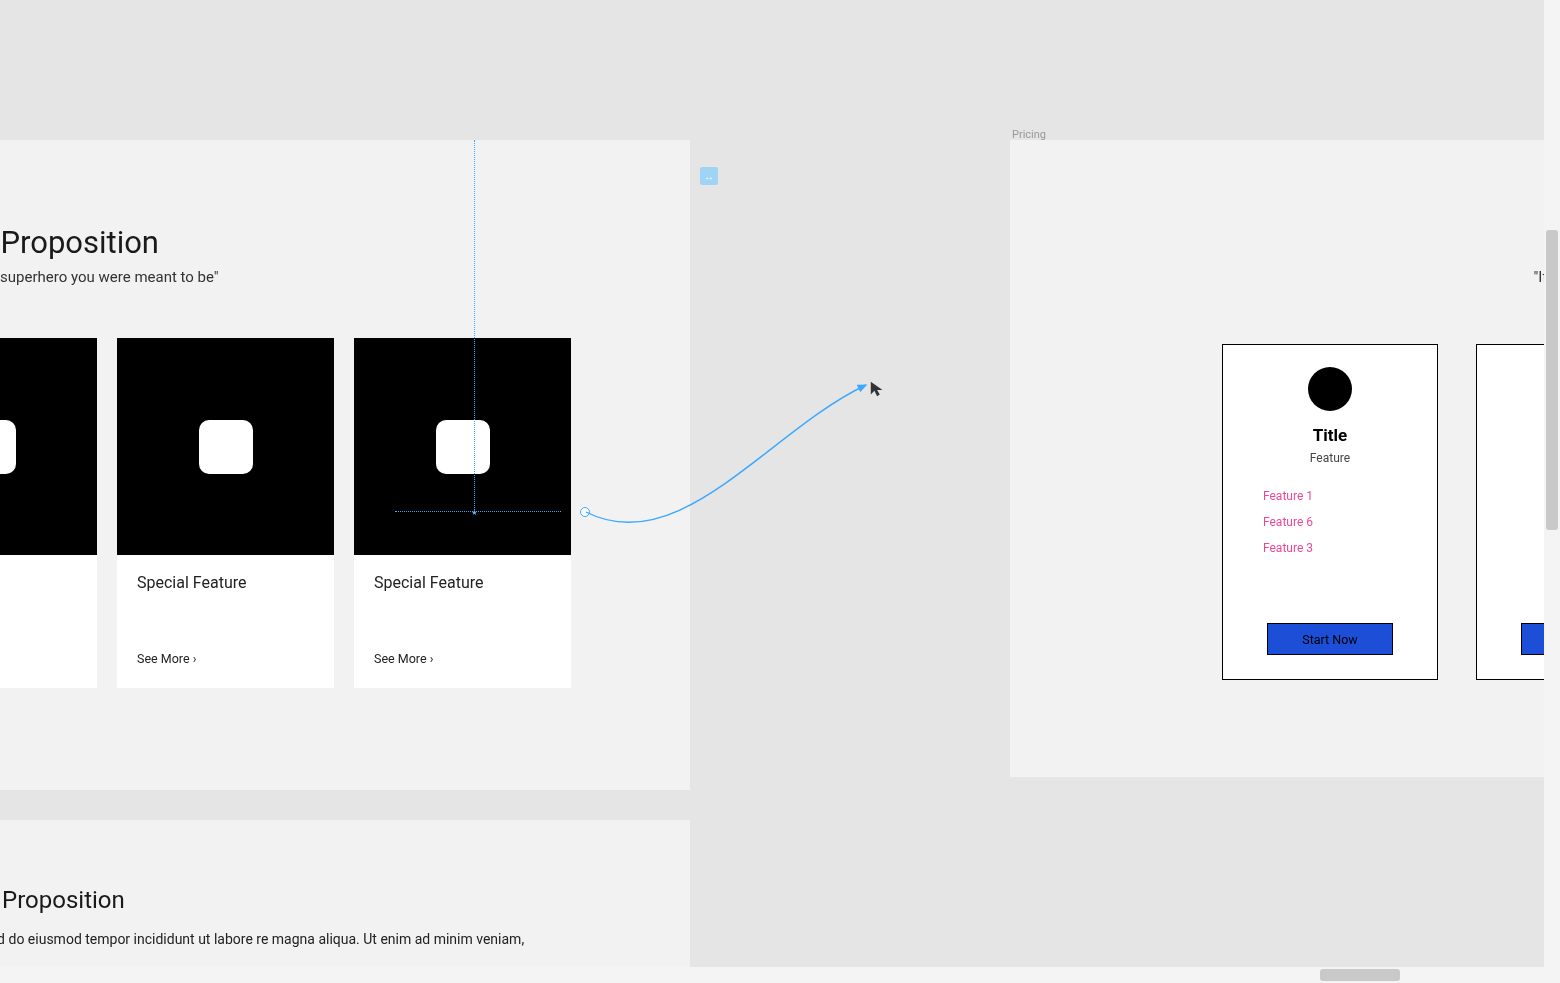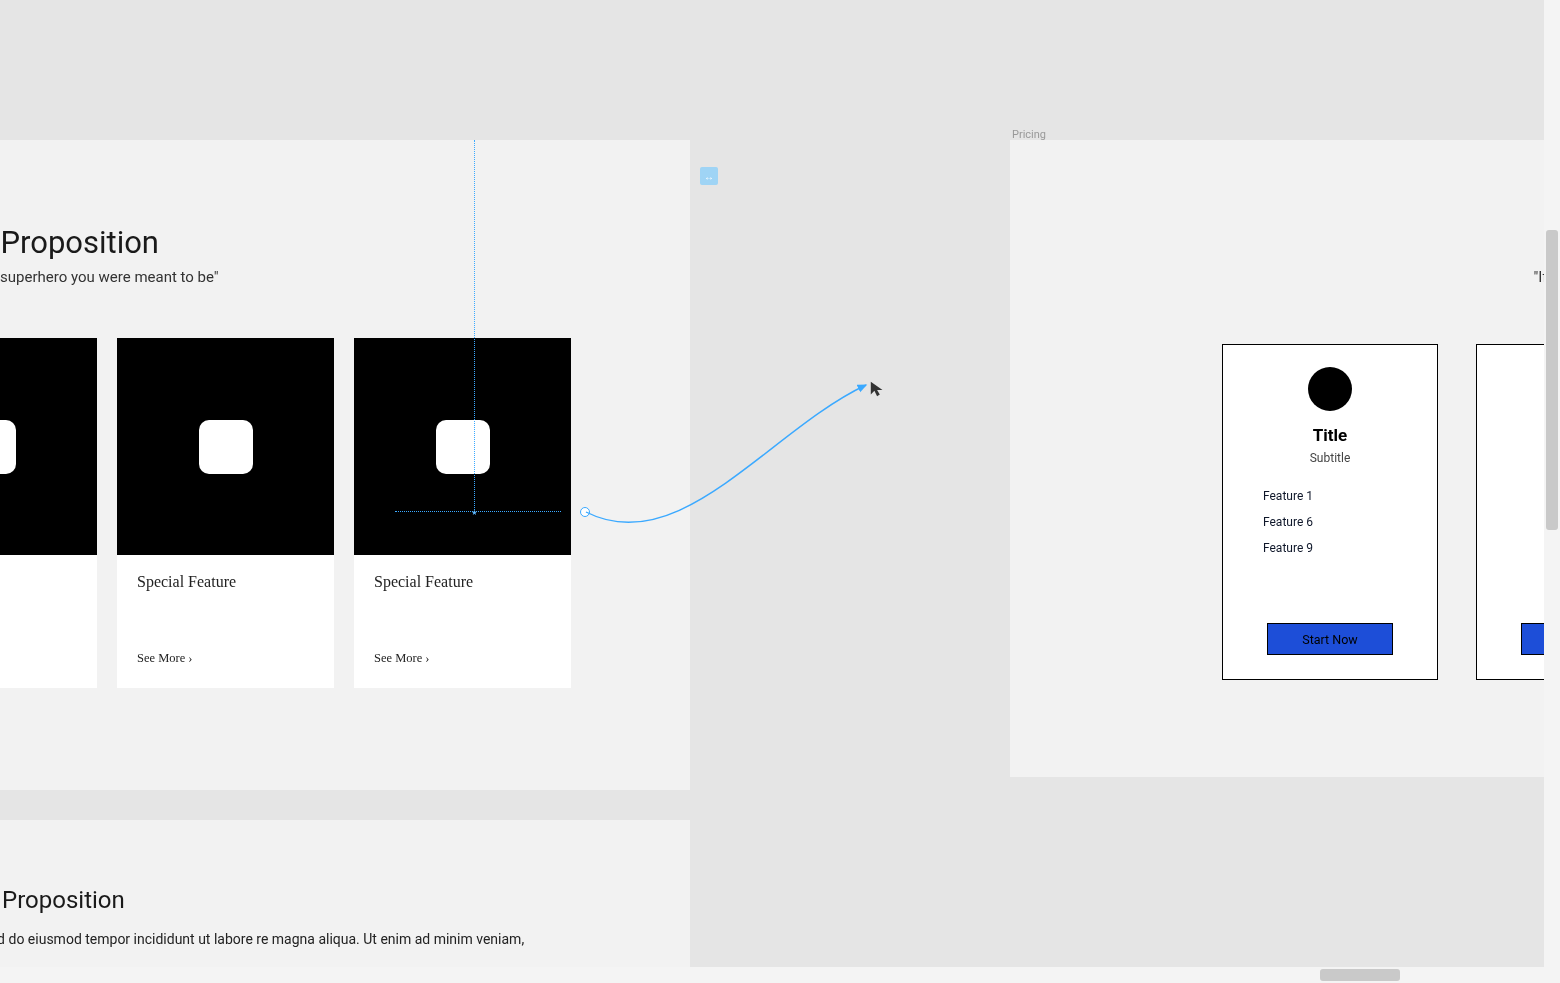--- a/index.html
+++ b/index.html
@@ -63,21 +63,21 @@
     display: flex;
     align-items: center;
     justify-content: center;
   }
   .white-sq {
     width: 54px;
     height: 54px;
     background: #fff;
     border-radius: 10px;
   }
-  .feature-body { padding: 18px 20px 0 20px; flex: 1; position: relative; font-family: Liberation Serif, serif; }
+  .feature-body { padding: 18px 20px 0 20px; flex: 1; position: relative; }
   .feature-title { font-size: 16px; color: #222; margin-bottom: 8px; }
   .feature-link {
     position: absolute;
     bottom: 22px;
     left: 20px;
     font-size: 12.5px;
     color: #222;
     cursor: pointer;
     text-align: center;
   }
@@ -229,21 +229,21 @@
     width: 44px; height: 44px;
     background: #000;
     border-radius: 50%;
     margin-bottom: 14px;
   }
   .pc-title { font-size: 17px; font-weight: 700; color: #000; margin-bottom: 6px; }
   .pc-sub { font-size: 12px; color: #444; margin-bottom: 24px; }
   .pc-feat {
     align-self: flex-start;
     font-size: 12px;
-    color: #0f172a;
+    color: #ec4899;
     margin-bottom: 12px;
   }
   .pc-btn {
     position: absolute;
     bottom: 24px;
     left: 44px; right: 44px;
     height: 32px;
     border: 1px solid #000;
     background: #1d4ed8;
     display: flex; align-items: center; justify-content: center;
@@ -382,24 +382,24 @@
 
   <div class="frame-label">Pricing</div>
   <div class="frame-right">
 
     <div class="fr-sub">"If you don't try this app, you won't b</div>
 
     <div class="pricing-row">
       <div class="price-card">
         <div class="circle"></div>
         <div class="pc-title">Title</div>
-        <div class="pc-sub">Subtitle</div>
+        <div class="pc-sub">Feature</div>
         <div class="pc-feat">Feature 1</div>
         <div class="pc-feat">Feature 6</div>
-        <div class="pc-feat">Feature 9</div>
+        <div class="pc-feat">Feature 3</div>
         <div class="pc-btn">Start Now</div>
       </div>
       <div class="price-card">
 
         <div class="pc-title"></div>
         <div class="pc-sub"></div>
         <div class="pc-feat"></div>
         <div class="pc-feat"></div>
         <div class="pc-feat"></div>
         <div class="pc-btn"></div>

